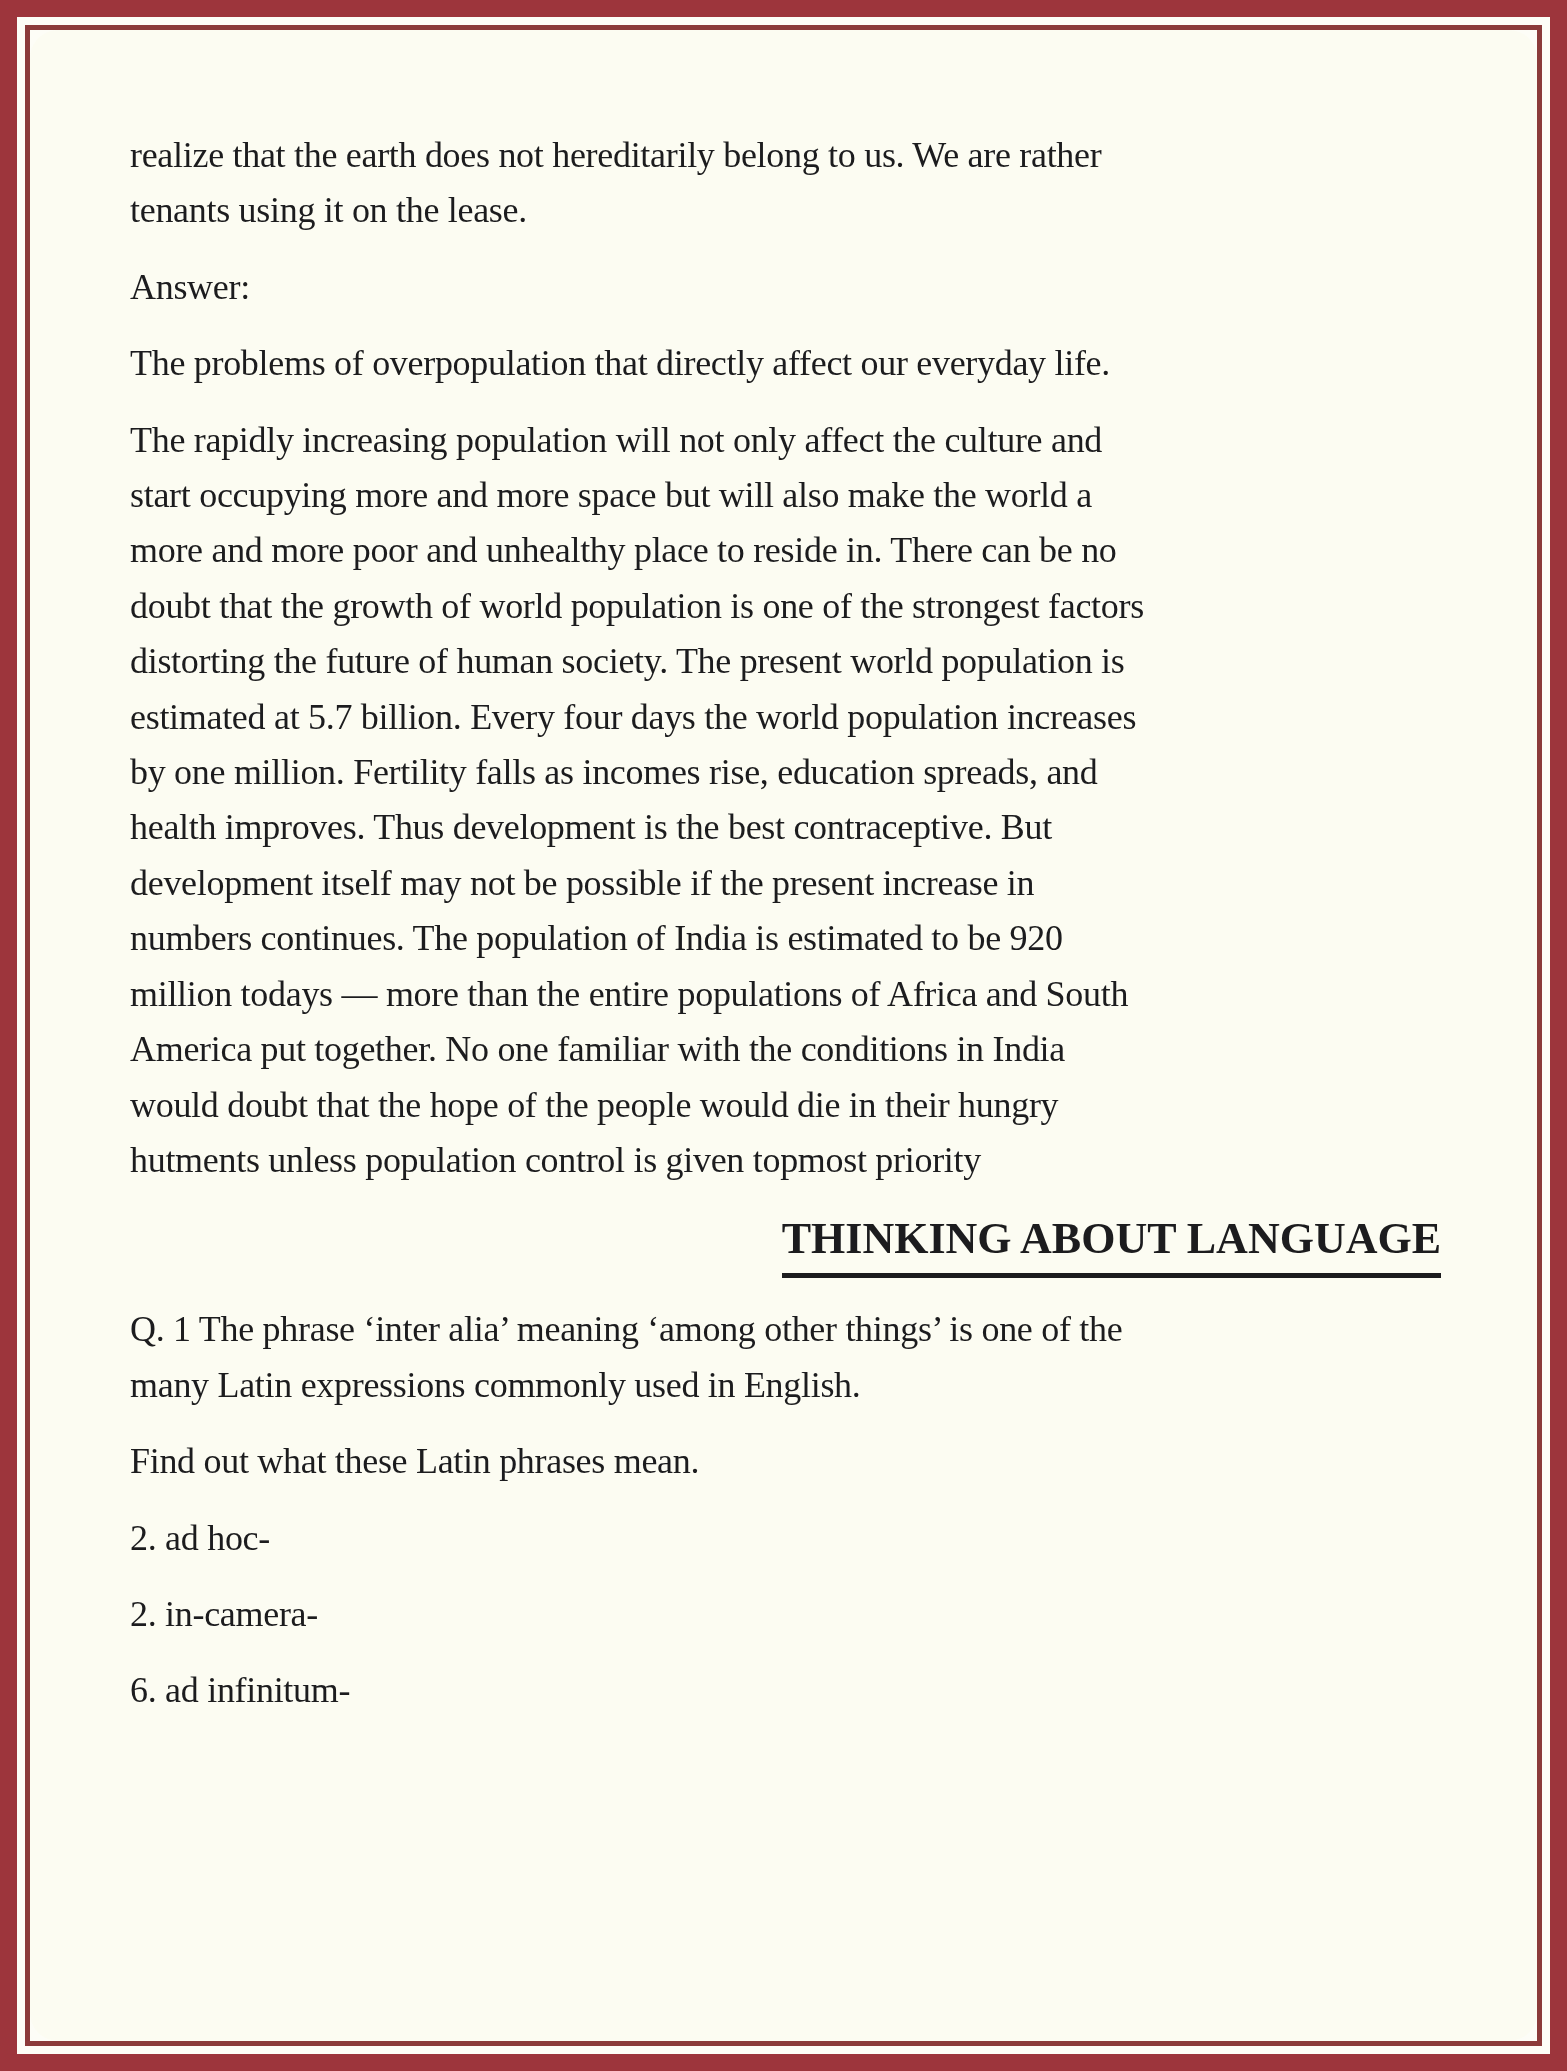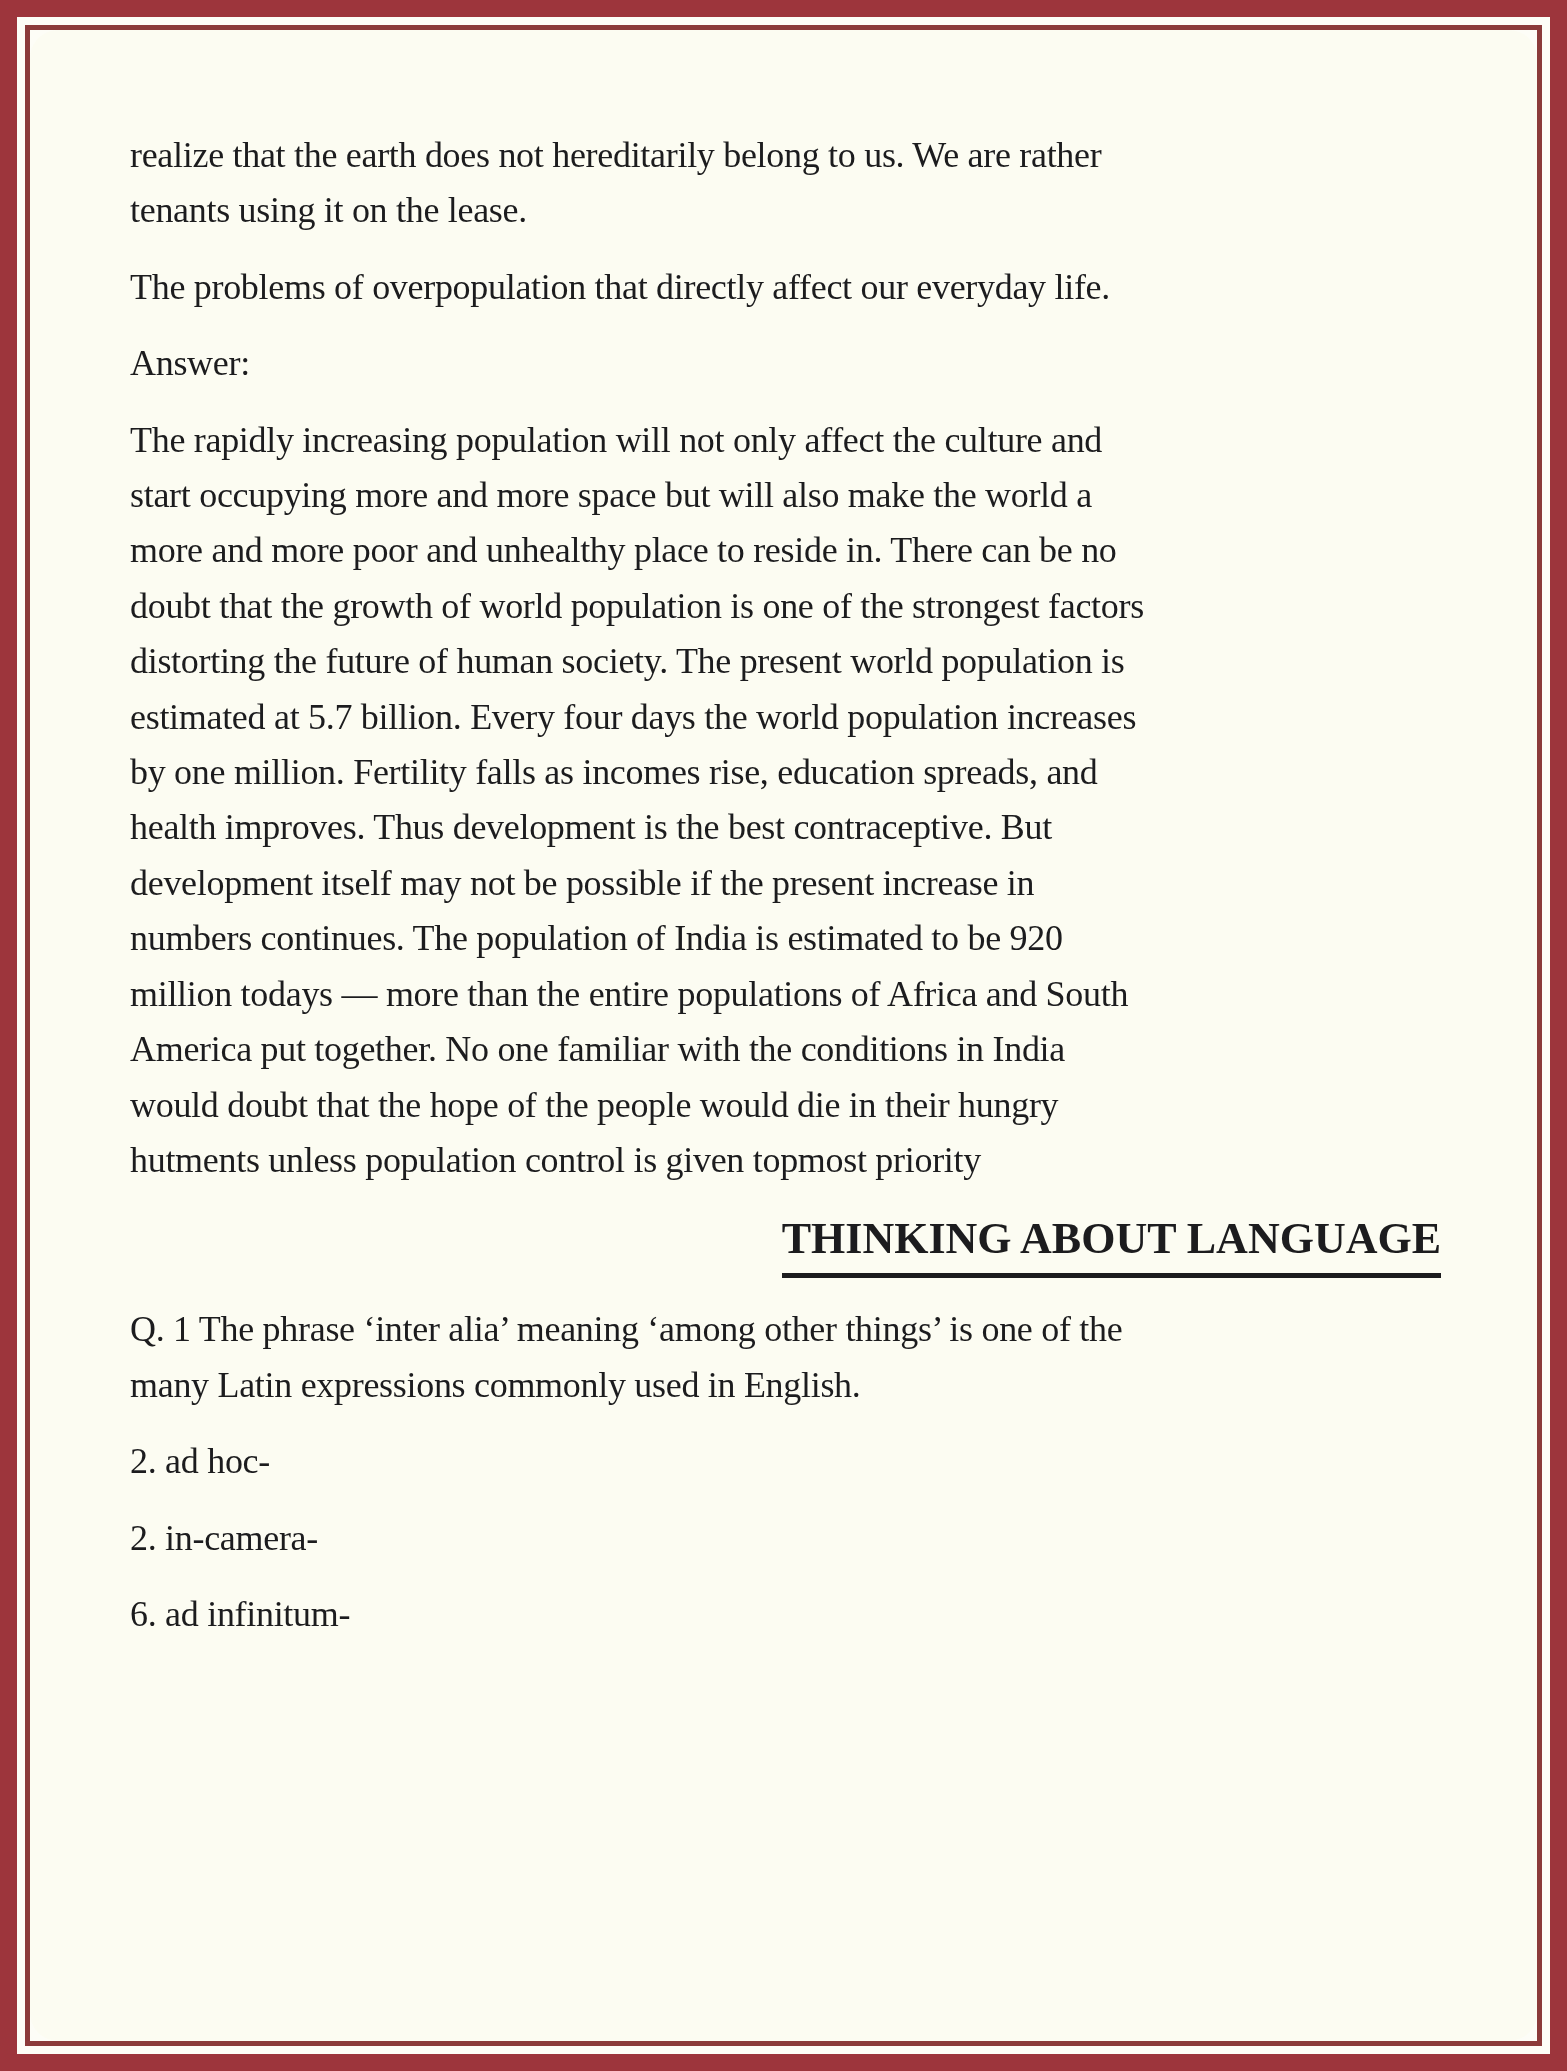--- a/index.html
+++ b/index.html
@@ -60,23 +60,23 @@
 
 <div class="page">
   <div class="frame-gap">
     <div class="frame-inner">
       <main class="content">
 
         <p>realize that the earth does not hereditarily belong to us. We are rather
 tenants using it on the lease.</p>
 
 
+        <p>Answer:</p>
+
         <p>The problems of overpopulation that directly affect our everyday life.</p>
-
-        <p>Answer:</p>
 
         <p>The rapidly increasing population will not only affect the culture and
 start occupying more and more space but will also make the world a
 more and more poor and unhealthy place to reside in. There can be no
 doubt that the growth of world population is one of the strongest factors
 distorting the future of human society. The present world population is
 estimated at 5.7 billion. Every four days the world population increases
 by one million. Fertility falls as incomes rise, education spreads, and
 health improves. Thus development is the best contraceptive. But
 development itself may not be possible if the present increase in
@@ -84,20 +84,21 @@
 million todays — more than the entire populations of Africa and South
 America put together. No one familiar with the conditions in India
 would doubt that the hope of the people would die in their hungry
 hutments unless population control is given topmost priority</p>
 
         <h1 class="heading"><span class="heading-text">THINKING ABOUT LANGUAGE</span></h1>
 
         <p>Q. 1 The phrase ‘inter alia’ meaning ‘among other things’ is one of the
 many Latin expressions commonly used in English.</p>
 
+        <p>Find out what these Latin phrases mean.</p>
 
 
         <p>2. ad hoc-</p>
 
         <p>2. in-camera-</p>
 
         <p>6. ad infinitum-</p>
 
       </main>
     </div>

